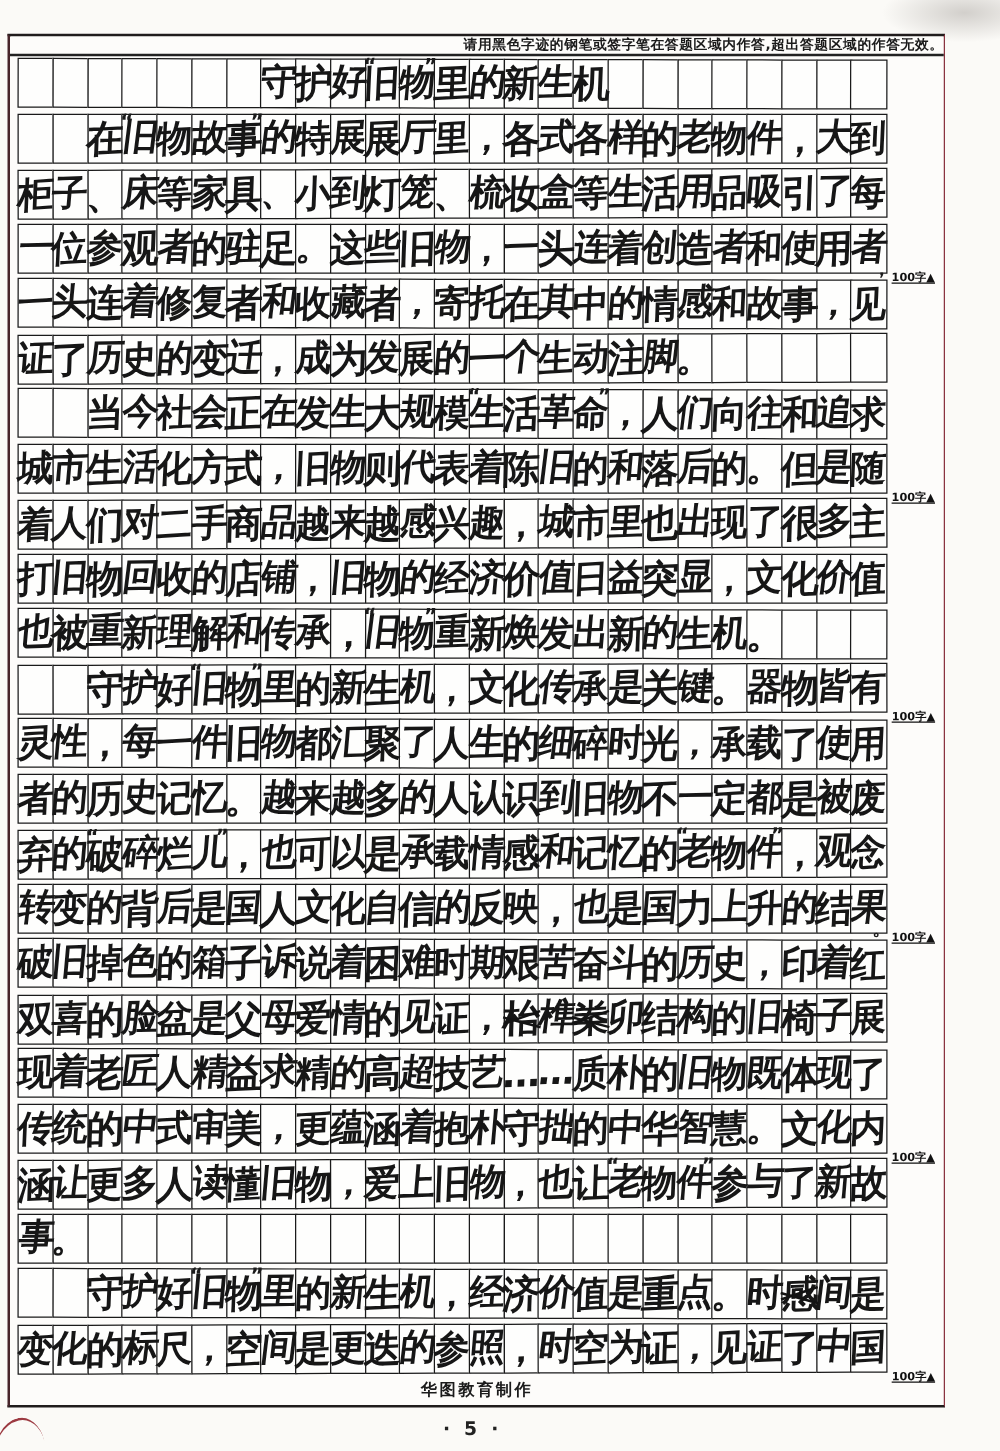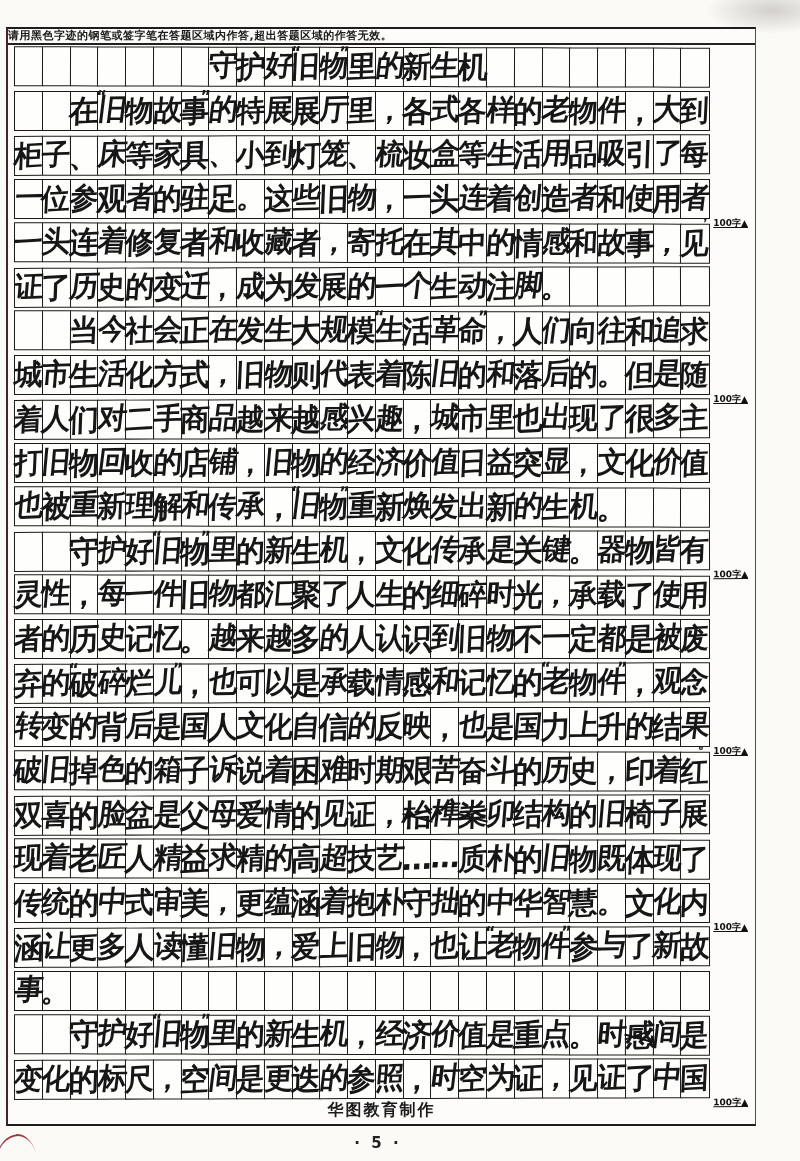--- a/index.html
+++ b/index.html
@@ -18,21 +18,21 @@
   
   .sheet{
     position:absolute;left:6px;top:27px;width:750px;height:1099px;
     background:#fdfcfa;box-sizing:border-box;
     border-top:2.5px solid #201c1c;
     border-bottom:2.5px solid #201c1c;
     border-left:2px solid #47242a;
     border-right:1.5px solid #8a3340;
   }
   .notice{
-    height:14px;line-height:13px;text-align:left;
+    height:14px;line-height:13px;text-align:right;
     font-size:11px;font-weight:bold;letter-spacing:.5px;
     border-bottom:2px solid #222;
   }
   .grid{position:absolute;left:6px;top:18px;width:734px;}
   .row{display:flex;height:40px;margin-bottom:4px;position:relative;}
   .row:nth-child(odd){transform:rotate(.12deg);}
   .row:nth-child(3n){transform:rotate(-.14deg);}
   .cell{
     flex:0 0 29.36px;box-sizing:border-box;position:relative;
     border:1.6px solid #1a1a1a;margin-left:-1.6px;
@@ -58,21 +58,21 @@
   }
   .struck::before{transform:rotate(-19deg);}
   .struck::after{transform:rotate(15deg);top:54%;}
   .marker{
     position:absolute;right:0;bottom:-9px;z-index:5;
     font-size:9px;font-weight:bold;color:#111;letter-spacing:0;
     background:rgba(253,252,250,.6);line-height:9px;text-decoration:underline;
   }
   .footer{
     position:absolute;left:0;right:0;bottom:3px;text-align:center;
-    font-size:16px;font-weight:bold;letter-spacing:2px;
+    font-size:13px;font-weight:bold;letter-spacing:2px;
   }
   .page-number{
     position:absolute;left:0;width:756px;top:1134px;text-align:center;
     font-size:15px;font-weight:600;color:#222;letter-spacing:3px;
   }
 </style>
 </head>
 <body>
 
 <div class="smudge"></div>

